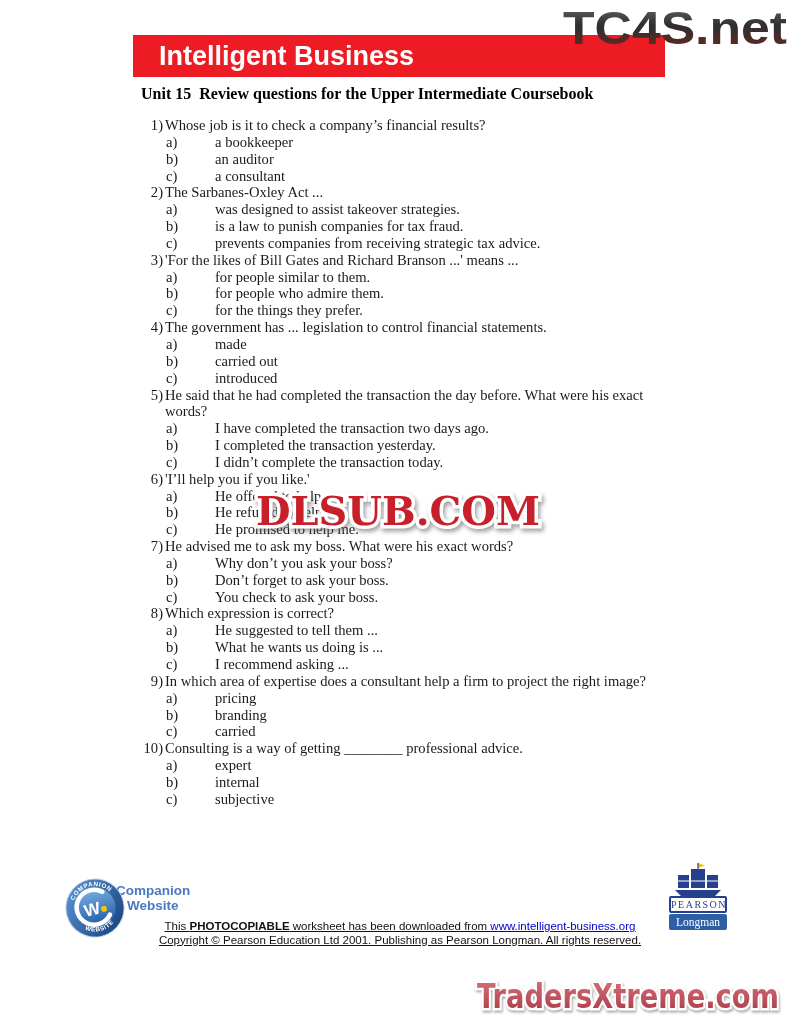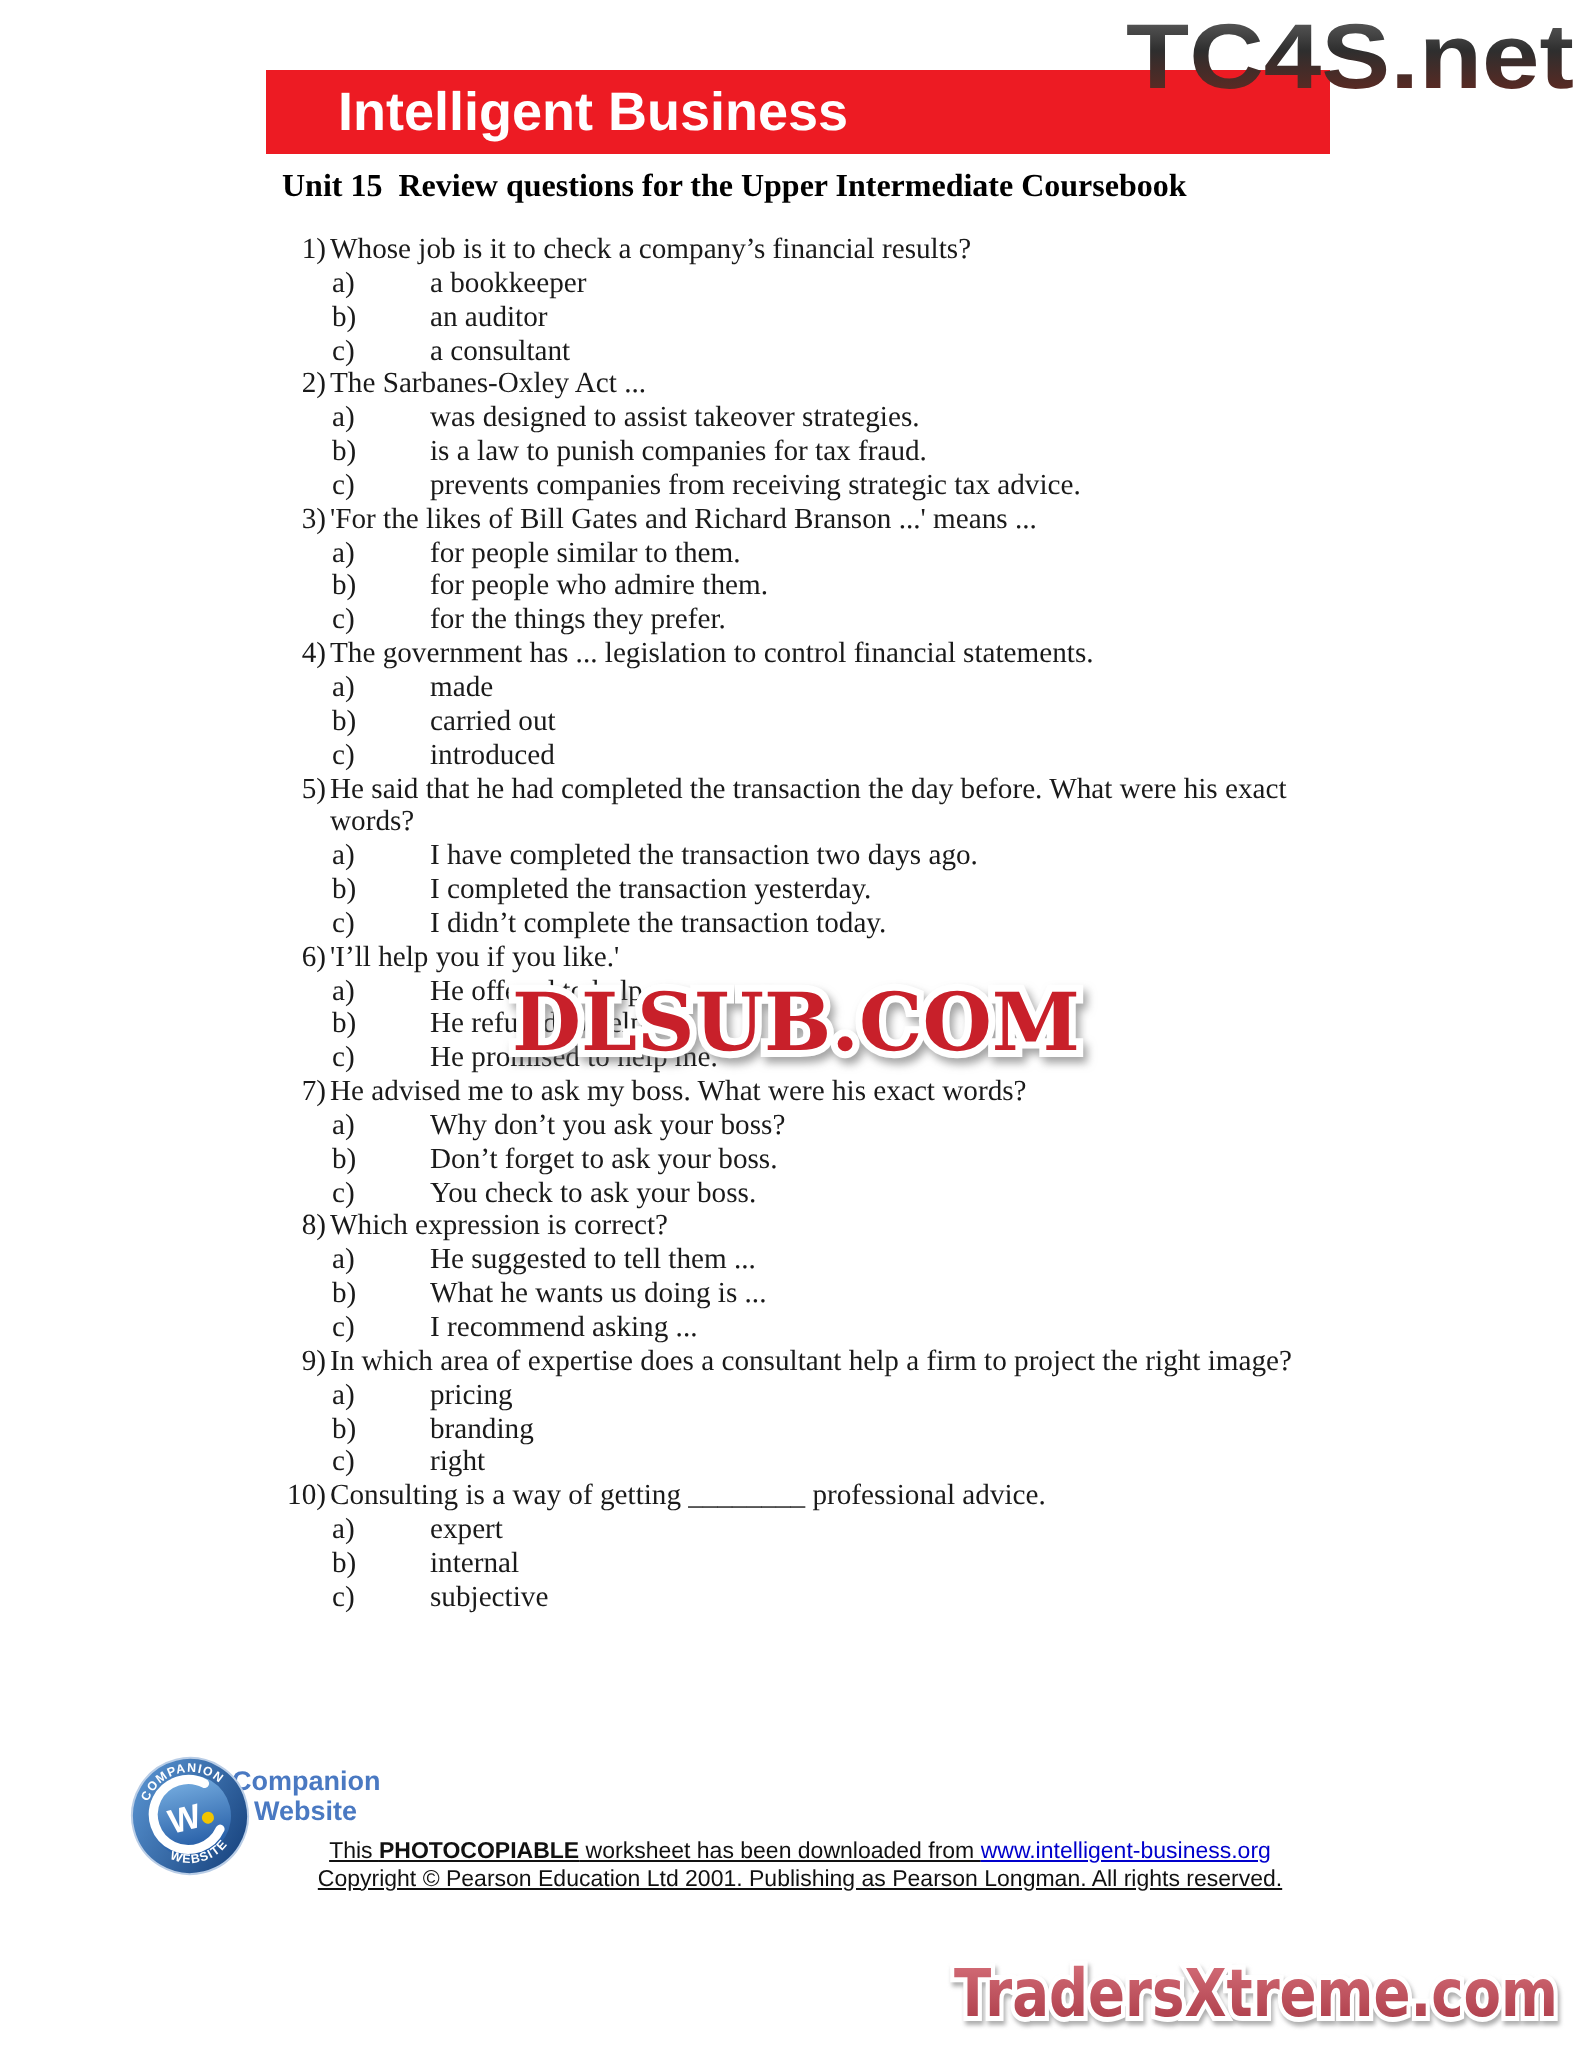--- a/index.html
+++ b/index.html
@@ -11,21 +11,21 @@
   }
   .page{position:absolute;inset:0;background:#fff;}
 
   
   .tc4s{position:absolute;top:2px;right:0px;z-index:3;}
   .tc4s text{font-family:"Liberation Sans",sans-serif;font-weight:bold;font-size:46px;}
 
   
   .banner{position:absolute;left:133px;top:35px;width:532px;height:42px;background:var(--banner-red);z-index:2;}
   .banner-title{display:block;color:#fff;font-family:"Liberation Sans",sans-serif;font-weight:bold;
-    font-size:27px;line-height:42px;padding-left:36px;white-space:pre;}
+    font-size:27px;line-height:42px;padding-left:26px;white-space:pre;}
 
   
   .title{position:absolute;left:141px;top:84px;font-weight:bold;font-size:16px;line-height:20px;white-space:pre;z-index:1;}
 
   
   #questions{position:absolute;left:141px;top:117px;width:512px;font-size:14.6px;line-height:16.85px;color:#1a1a1a;z-index:1;}
   .q-head{display:flex;}
   .q-num{flex:0 0 22px;text-align:right;margin-right:2px;white-space:pre;}
   .q-text{flex:1;white-space:pre-wrap;}
   .opt{display:flex;margin-left:25px;}
@@ -240,21 +240,21 @@
         <div class="opt">
           <span class="opt-letter">a)</span>
           <span class="opt-text">pricing</span>
         </div>
         <div class="opt">
           <span class="opt-letter">b)</span>
           <span class="opt-text">branding</span>
         </div>
         <div class="opt">
           <span class="opt-letter">c)</span>
-          <span class="opt-text">right</span>
+          <span class="opt-text">carried</span>
         </div>
       </div>
       <div class="q">
         <div class="q-head">
           <span class="q-num">10)</span>
           <span class="q-text">Consulting is a way of getting ________ professional advice.</span>
         </div>
         <div class="opt">
           <span class="opt-letter">a)</span>
           <span class="opt-text">expert</span>
@@ -295,20 +295,33 @@
       <path d="M 42,17 A 17.5,17.5 0 1 0 44,41" stroke="#ffffff" stroke-width="4.5" fill="none" stroke-linecap="round"></path>
       <text x="28" y="37.5" font-size="17" font-weight="bold" fill="#ffffff" text-anchor="middle" font-family="Liberation Sans, sans-serif">W</text>
       <circle cx="39.5" cy="34" r="3" fill="#f2c500"></circle>
     </g>
   </svg>
   <div class="companion-label">
     <div class="l1">Companion</div>
     <div class="l2">Website</div>
   </div>
 
+  <div class="pearson">
+    <svg class="ship" width="58" height="33" viewBox="0 0 58 33">
+      <polygon points="29,0 36,2.5 29,5" fill="#f2c500"></polygon>
+      <rect x="28.4" y="0" width="1.2" height="8" fill="#26408e"></rect>
+      <rect x="22" y="6" width="14" height="19" fill="#26408e"></rect>
+      <rect x="9" y="12" width="11" height="13" fill="#26408e"></rect>
+      <rect x="38" y="12" width="11" height="13" fill="#26408e"></rect>
+      <rect x="9" y="17.5" width="40" height="1" fill="#ffffff"></rect>
+      <path d="M 6,27 H 52 L 46,33 H 12 Z" fill="#26408e"></path>
+    </svg>
+    <div class="pearson-box">PEARSON</div>
+    <div class="longman-box">Longman</div>
+  </div>
 
   <div class="footnote">
     <div><span>This </span><b>PHOTOCOPIABLE</b><span> worksheet has been downloaded from </span><a>www.intelligent-business.org</a></div>
     <div>Copyright © Pearson Education Ltd 2001. Publishing as Pearson Longman. All rights reserved.</div>
   </div>
 
   <svg class="traders" width="320" height="46">
     <defs>
       <linearGradient id="trgrad" x1="0" y1="0" x2="0" y2="1">
         <stop offset="0" stop-color="#d8737d"></stop>

